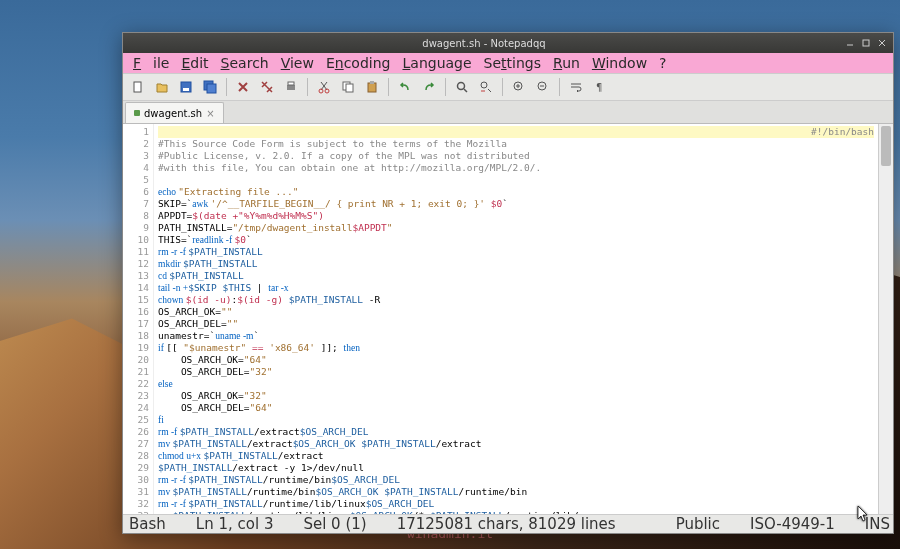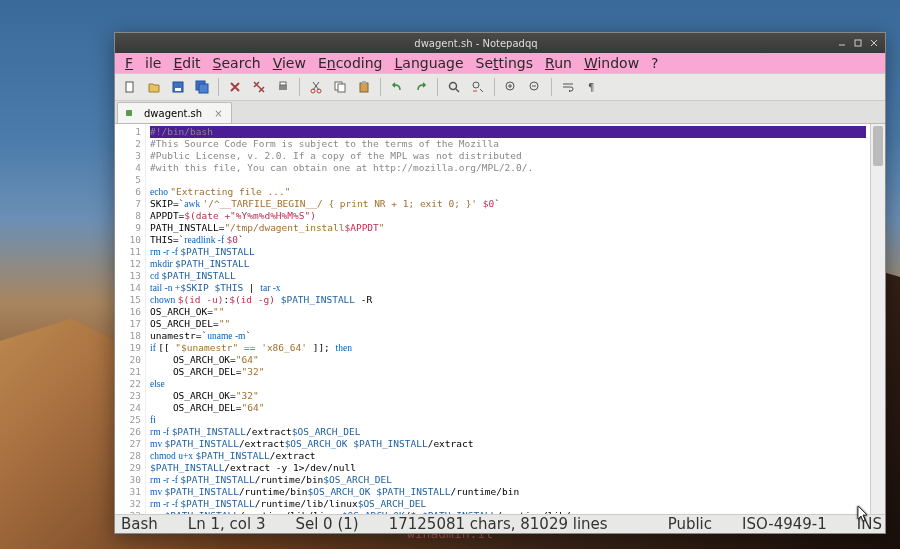--- a/index.html
+++ b/index.html
@@ -1,39 +1,39 @@
 <!DOCTYPE html>
 <html><head>
 <meta charset="utf-8">
 <style>
   html,body{margin:0;padding:0;width:900px;height:549px;overflow:hidden;font-family:"DejaVu Sans",Arial,sans-serif;}
   .desktop{width:900px;height:549px;background:linear-gradient(180deg,#3a6a9a 0%,#4a7baa 25%,#6b8fb5 40%,#a8865f 55%,#7a4a2a 75%,#3a2518 100%);position:relative;}
   .mountain{position:absolute;bottom:0;left:0;width:900px;height:320px;background:linear-gradient(135deg,#c89858 0%,#a87040 20%,#6b3e20 45%,#3a2518 70%,#1a0f0a 100%);clip-path:polygon(0 35%,8% 28%,15% 38%,25% 15%,35% 25%,45% 8%,55% 18%,68% 0%,78% 12%,88% 5%,100% 15%,100% 100%,0 100%);}
   .snow{position:absolute;top:200px;left:350px;width:350px;height:80px;background:rgba(255,255,255,0.6);clip-path:polygon(20% 60%,35% 0%,50% 40%,65% 10%,80% 50%,100% 20%,90% 80%,60% 70%,30% 90%);filter:blur(1px);}
   .watermark{position:absolute;bottom:8px;left:50%;transform:translateX(-50%);color:rgba(255,120,140,0.5);font-size:13px;font-family:monospace;}
-  .window{position:absolute;left:114px;top:32px;width:770px;height:500px;background:#e8e8e6;border:1px solid #888;box-shadow:0 4px 20px rgba(0,0,0,0.4);display:flex;flex-direction:column;}
+  .window{position:absolute;left:122px;top:32px;width:770px;height:500px;background:#e8e8e6;border:1px solid #888;box-shadow:0 4px 20px rgba(0,0,0,0.4);display:flex;flex-direction:column;}
   .titlebar{height:20px;background:linear-gradient(#4a4a48,#383836);display:flex;align-items:center;color:#ddd;font-size:10px;padding:0 4px;}
   .titlebar .title{flex:1;text-align:center;}
   .titlebar .wbtn{width:14px;height:14px;margin-left:2px;display:flex;align-items:center;justify-content:center;color:#ccc;cursor:pointer;}
   .titlebar .wbtn svg{width:8px;height:8px;}
   .menubar{height:20px;background:#f9a8d4;border-bottom:1px solid #ccc;display:flex;align-items:center;font-size:14px;color:#2a2a2a;padding:0 4px;}
   .menubar span{padding:0 6px;cursor:pointer;}
   .menubar span u{text-decoration:underline;}
   .toolbar{height:26px;background:#e8e8e6;border-bottom:1px solid #ccc;display:flex;align-items:center;padding:0 4px;gap:2px;}
   .tbtn{width:20px;height:20px;display:flex;align-items:center;justify-content:center;cursor:pointer;border:1px solid transparent;}
   .tbtn svg{width:14px;height:14px;}
   .tsep{width:1px;height:18px;background:#bbb;margin:0 3px;}
   .tabbar{height:22px;background:#e0e0de;border-bottom:1px solid #bbb;display:flex;align-items:end;padding:0 2px;}
-  .tab{height:20px;background:#f5f5f3;border:1px solid #bbb;border-bottom:none;padding:0 8px;font-size:10px;display:flex;align-items:center;gap:12px;border-radius:2px 2px 0 0;}
+  .tab{height:20px;background:#f5f5f3;border:1px solid #bbb;border-bottom:none;padding:0 8px;font-size:10px;display:flex;align-items:center;gap:4px;border-radius:2px 2px 0 0;}
   .tab .dot{width:6px;height:6px;background:#5a9a4a;border-radius:1px;}
   .editor{flex:1;background:#fff;display:flex;overflow:hidden;font-family:"DejaVu Sans Mono",monospace;font-size:9.5px;line-height:12px;position:relative;}
   .gutter{width:26px;background:#fff;color:#999;text-align:right;padding:2px 4px 2px 0;border-right:1px solid #eee;white-space:pre;}
   .code{flex:1;padding:2px 4px;white-space:pre;color:#000;overflow:hidden;}
   .code .cl{height:12px;}
-  .hl-line{background:#4c1d95;}
+  .hl-line{background:#fef9c3;text-align:right;}
   .c-cm{color:#888;} .c-st{color:#a07030;} .c-kw{color:#0060c0;font-family:Liberation Serif, serif;} .c-nm{color:#c03050;} .c-vr{color:#2060a0;}
   .scrollbar{width:14px;background:#eee;border-left:1px solid #ccc;position:relative;}
   .thumb{position:absolute;top:2px;left:2px;width:10px;height:40px;background:#bbb;border-radius:2px;}
   .statusbar{height:18px;background:#e8e8e6;border-top:1px solid #ccc;display:flex;align-items:center;font-size:15px;color:#333;padding:0 6px;gap:30px;}
   .statusbar .cell{white-space:nowrap;}
   .statusbar .spacer{flex:1;}
   .cursor-arrow{position:absolute;right:30px;bottom:22px;color:#fff;}
   .cursor-arrow svg{width:14px;height:18px;filter:drop-shadow(0 0 1px #000);}
 </style>
 </head>

